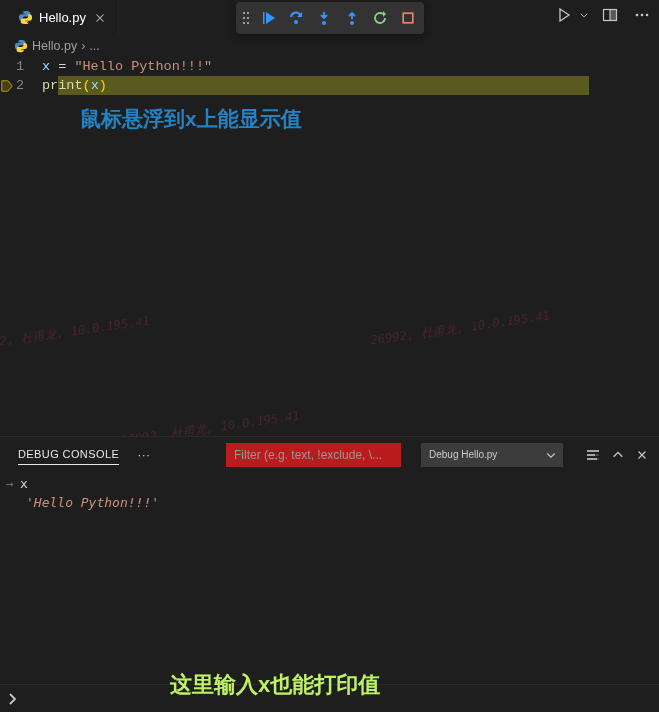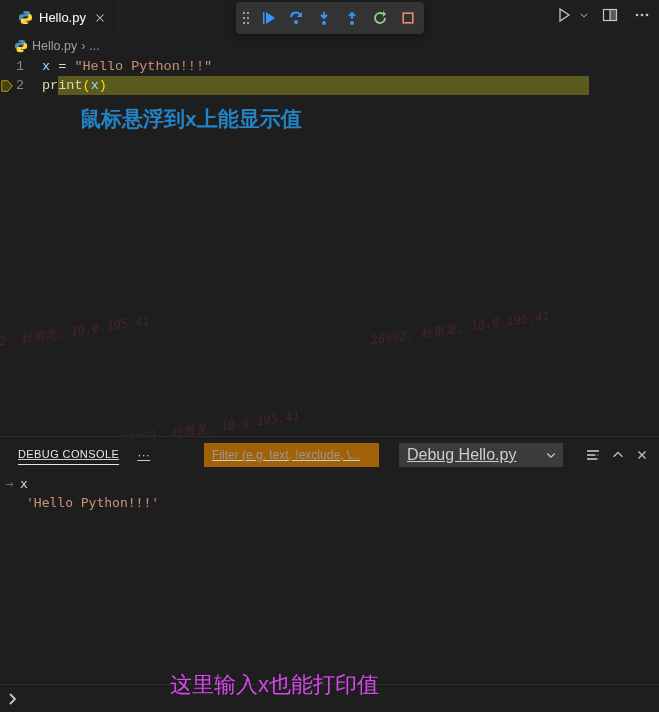--- a/index.html
+++ b/index.html
@@ -63,55 +63,55 @@
 .tok-op { color: #d4d4d4; }
 .tok-str { color: #ce9178; }
 .tok-fn { color: #dcdcaa; text-align: center; }
 .tok-par { color: #ffd700; }
 .annotation1 {
   position: absolute; left: 80px; top: 105px;
   color: #2383c4; font-size: 21px; font-weight: bold;
 }
 .annotation2 {
   position: absolute; left: 170px; bottom: 12px;
-  color: #d946ef; font-size: 22px; font-weight: normal;
+  color: #bef264; font-size: 22px; font-weight: bold;
 }
 .panel {
   position: absolute; left: 0; right: 0; top: 436px; bottom: 0;
   border-top: 1px solid #2b2b2b; background: #1e1e1e;
   display: flex; flex-direction: column;
 }
 .panel-header {
   height: 35px; display: flex; align-items: center;
-  padding: 0 10px 0 18px; gap: 12px; text-decoration: underline;
+  padding: 0 10px 0 18px; gap: 12px;
 }
 .panel-tab {
   font-size: 11px; letter-spacing: .4px; color: #e7e7e7;
   padding: 4px 0; border-bottom: 1px solid #e7e7e7;
 }
 .panel-more { color: #c5c5c5; padding: 0 6px; }
 .panel-filter {
   margin-left: auto; width: 175px; height: 24px;
-  background: #a16207; border: none; color: #cccccc;
+  background: #b91c1c; border: none; color: #cccccc;
   padding: 0 8px; font-size: 12px;
 }
 .panel-filter::placeholder { color: #989898; }
 .panel-select {
   display: flex; align-items: center; justify-content: space-between;
-  width: 164px; height: 24px; background: #3c3c3c;
-  padding: 0 6px 0 8px; font-size: 16px; margin-left: 8px;
+  width: 142px; height: 24px; background: #3c3c3c;
+  padding: 0 6px 0 8px; font-size: 10px; margin-left: 8px;
 }
 .panel-hdr-icons { display:flex; gap: 10px; margin-left: 10px; align-items:center; }
 .panel-body {
   flex: 1; font-family: Consolas, monospace;
   font-size: 13px; padding: 2px 6px; line-height: 19px;
 }
 .dc-prompt { color: #6a6a6a; display:inline-block; width: 14px; }
 .dc-input { color: #d4d4d4; }
-.dc-output { color: #ce9178; padding-left: 20px; }
+.dc-output { color: #ce9178; padding-left: 20px; font-style: italic; }
 .panel-input-row {
   height: 28px; border-top: 1px solid #2b2b2b;
   display: flex; align-items: center; padding: 0 4px;
 }
 .panel-input {
   flex: 1; background: transparent; border: none; color: #ccc;
   font-family: Consolas, monospace; font-size: 13px; padding-left: 4px;
 }
 .watermark {
   position: absolute; color: #7a2a35; opacity: .45;

